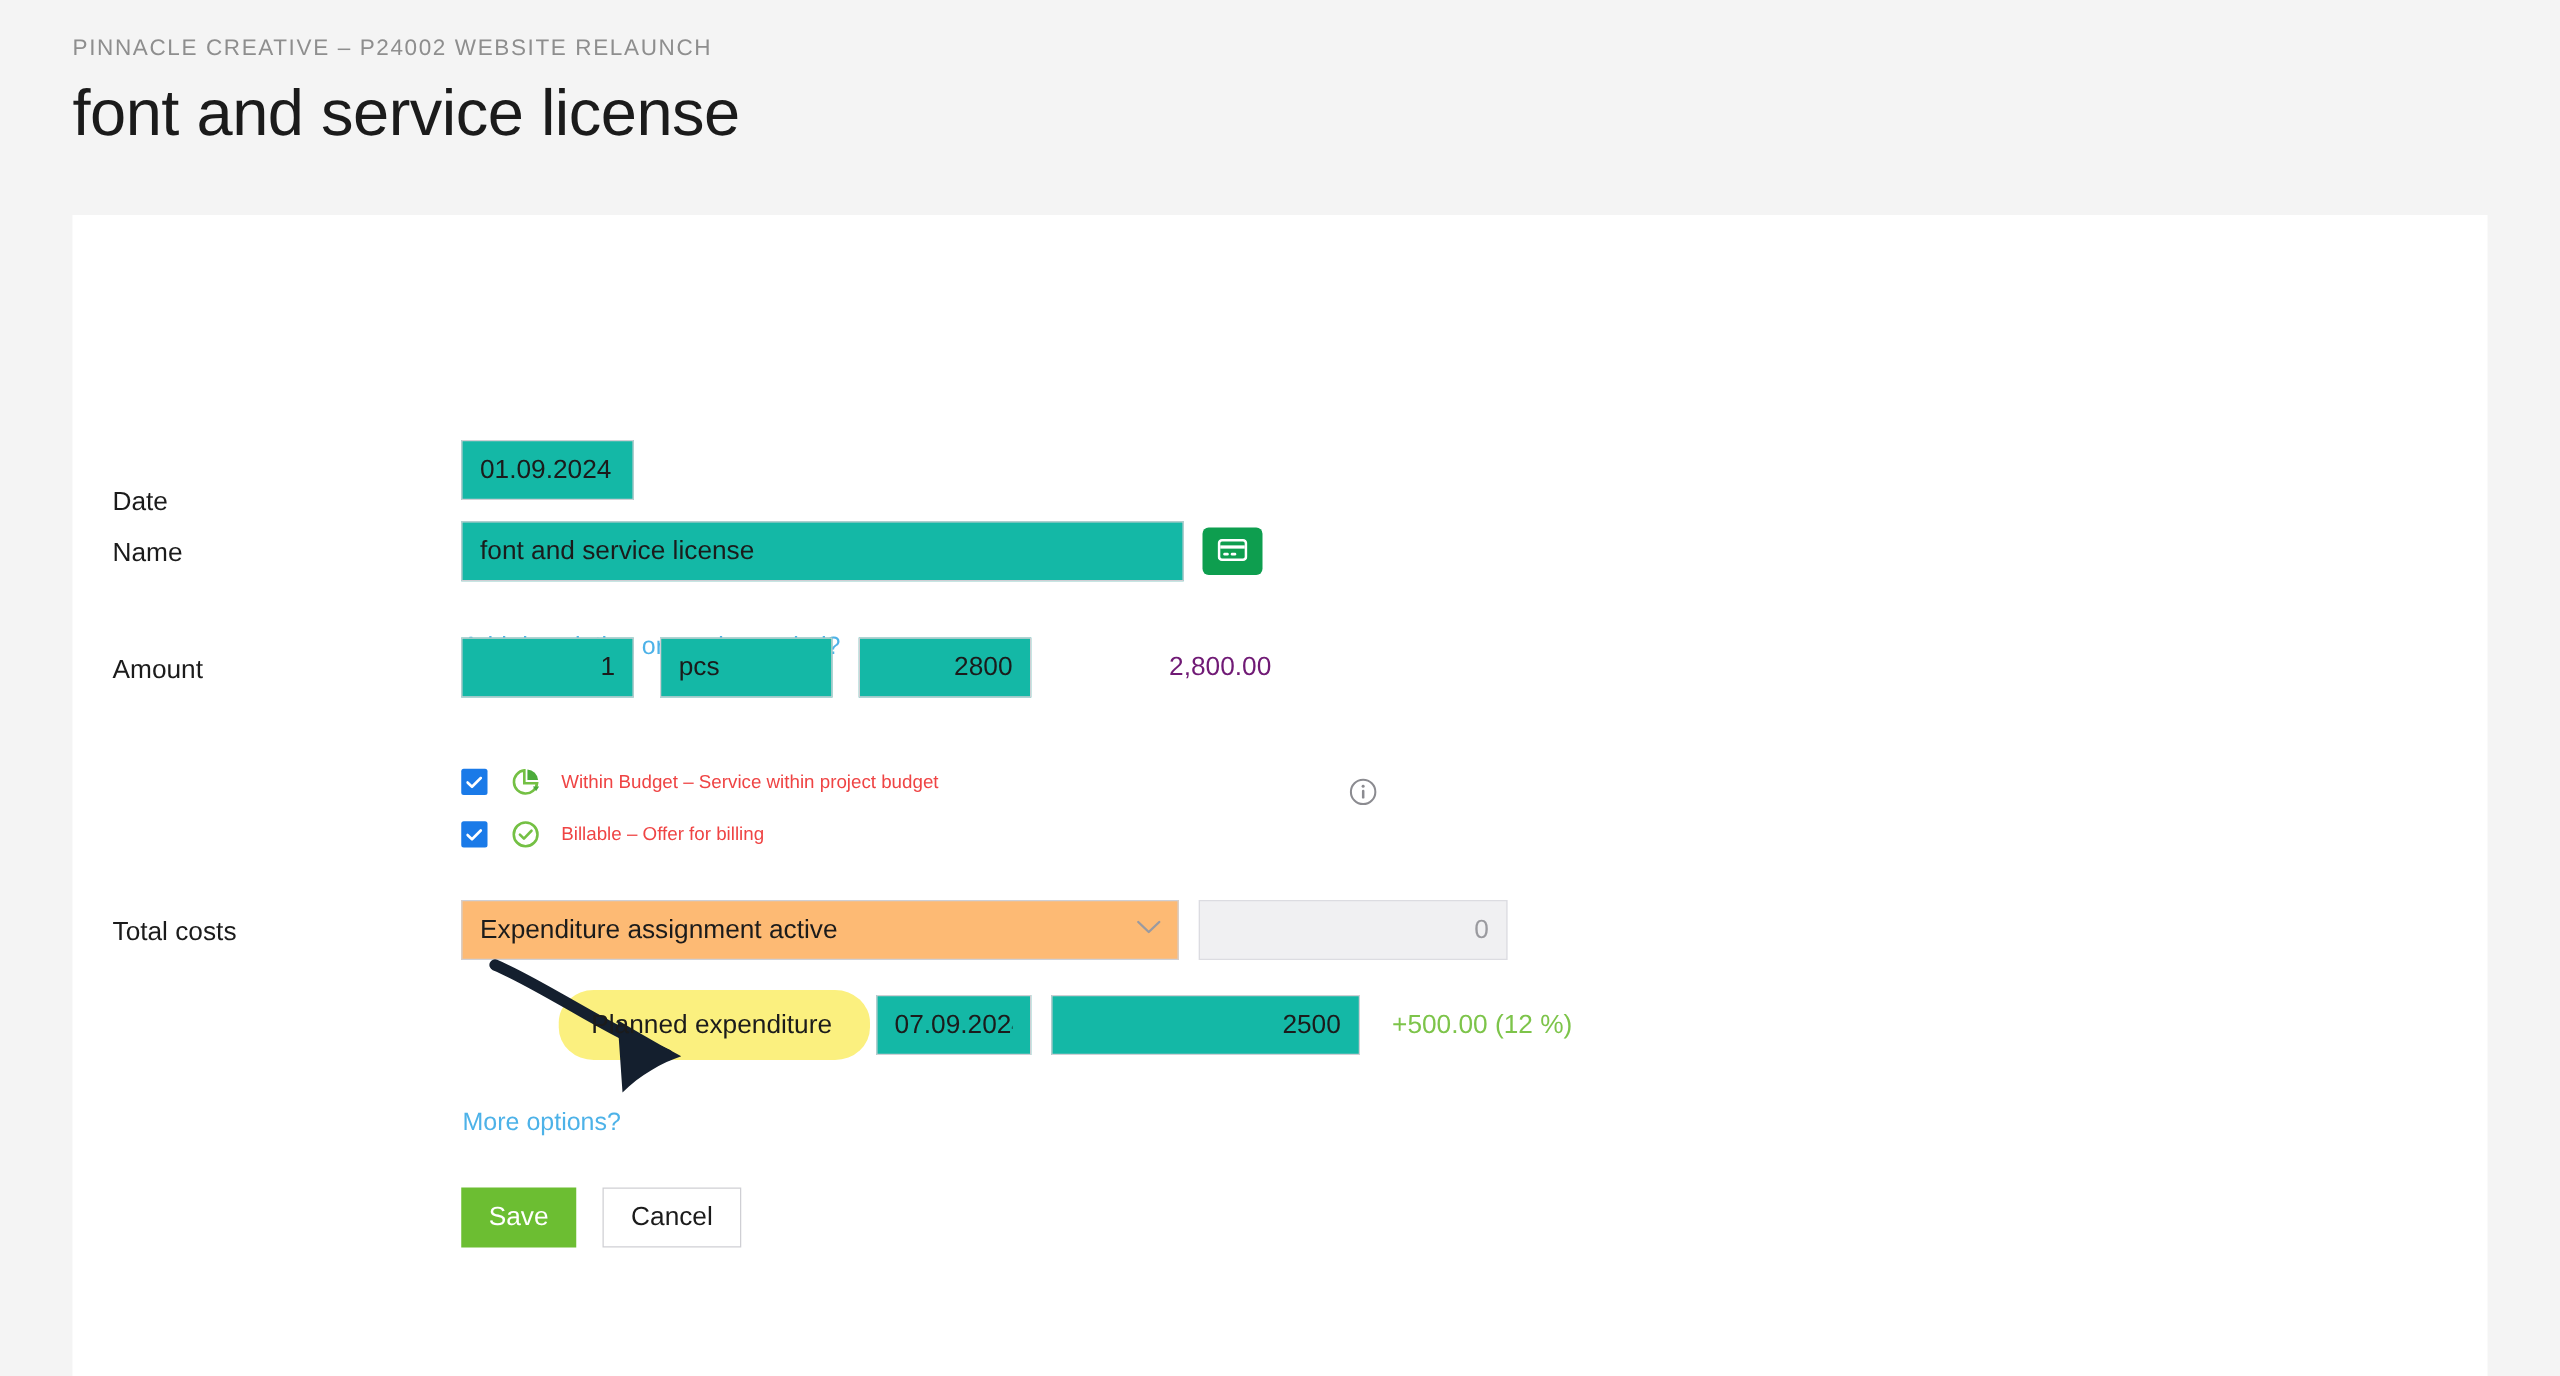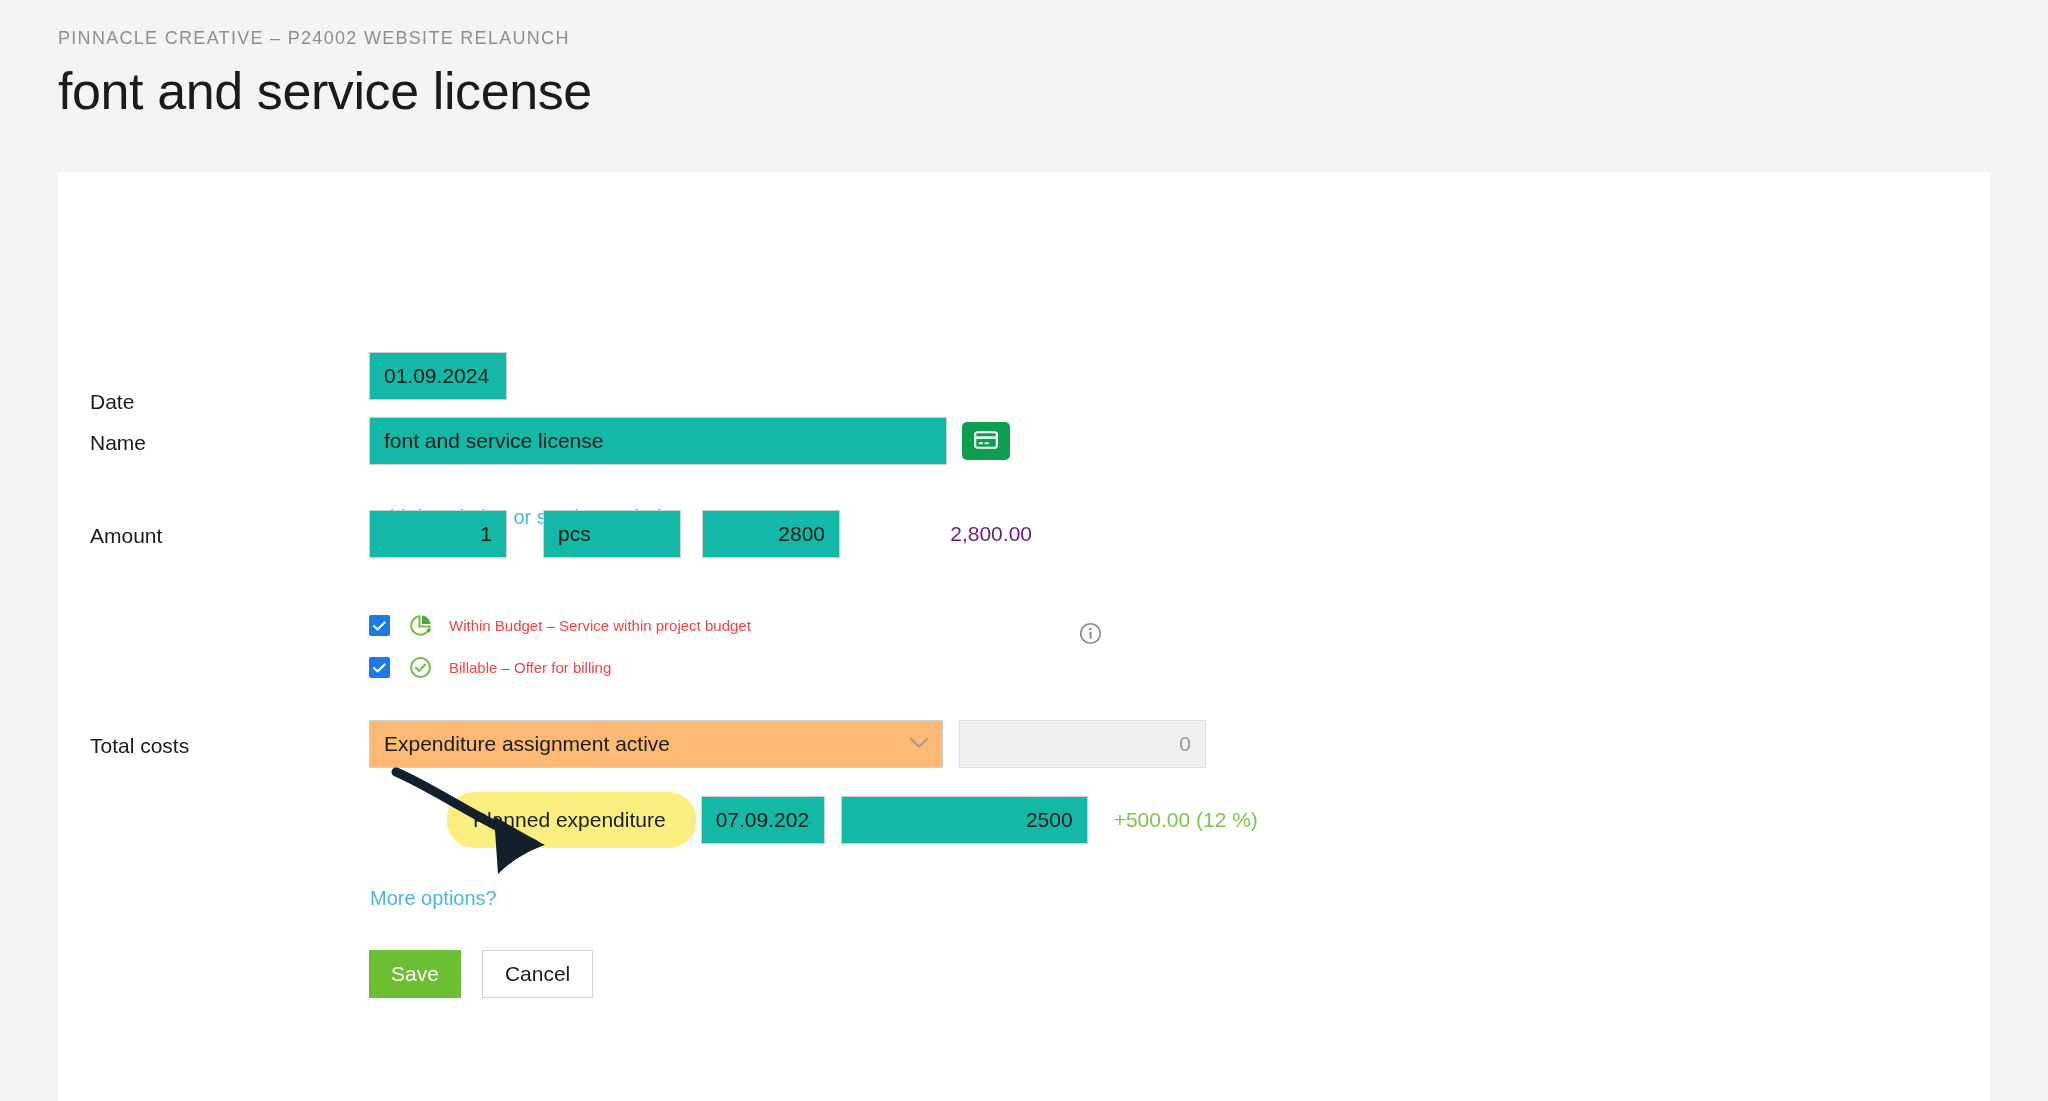--- a/index.html
+++ b/index.html
@@ -248,21 +248,21 @@
             <rect x="10.6" y="11.2" width="4.4" height="2.1" rx="1" fill="#ffffff"></rect>
           </svg>
         </span>
       </button>
     </div>
     <div class="link" style="position:absolute; left:312px; top:334px;">Add description or service period?</div>
 
     <div class="row-label" style="left:32px; top:352px;">Amount</div>
     <div class="row" style="left:311px; top:338px;">
       <input class="tf right" style="width: 138px;" type="text" value="1">
-      <input class="tf center-l" style="width: 138px; margin-left: 36px;" type="text" value="pcs">
+      <input class="tf center-l" style="width: 138px; margin-left: 21px;" type="text" value="pcs">
       <input class="tf right" style="width: 138px; margin-left: 21px;" type="text" value="2800">
       <div style="width:192px; text-align:right; font-size:21px; color:#701a75;">2,800.00</div>
     </div>
 
     <div class="cb-row" style="position:absolute; left:311px; top:441px;">
       <span class="cb">
         <svg width="13" height="10" viewBox="0 0 13 10" fill="none" xmlns="http://www.w3.org/2000/svg">
           <path d="M1 5L4.6 8.4L11.6 1.4" stroke="#ffffff" stroke-width="2.1" stroke-linecap="round" stroke-linejoin="round"></path>
         </svg>
       </span>

